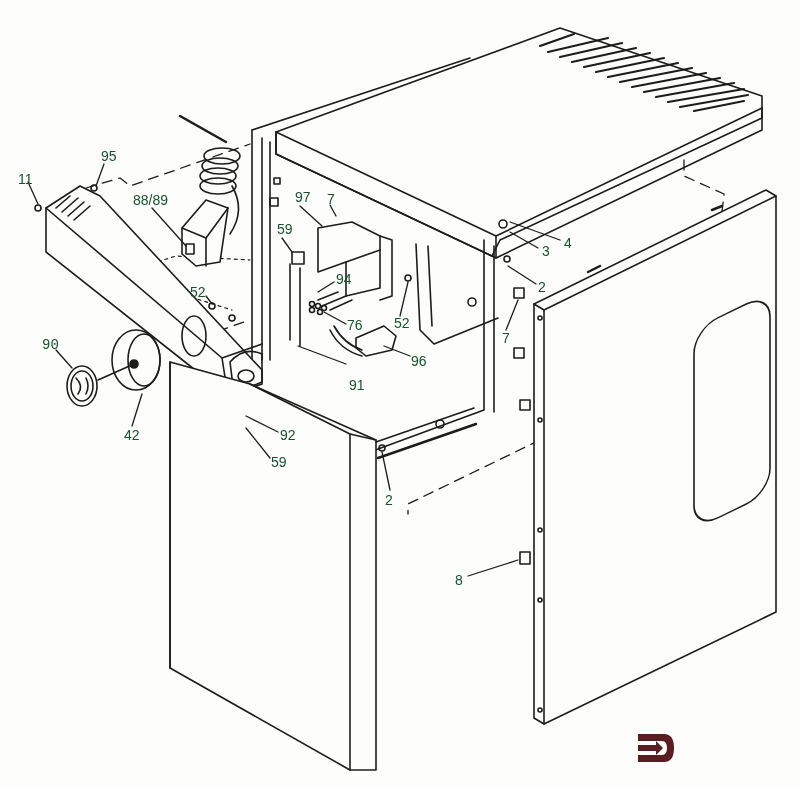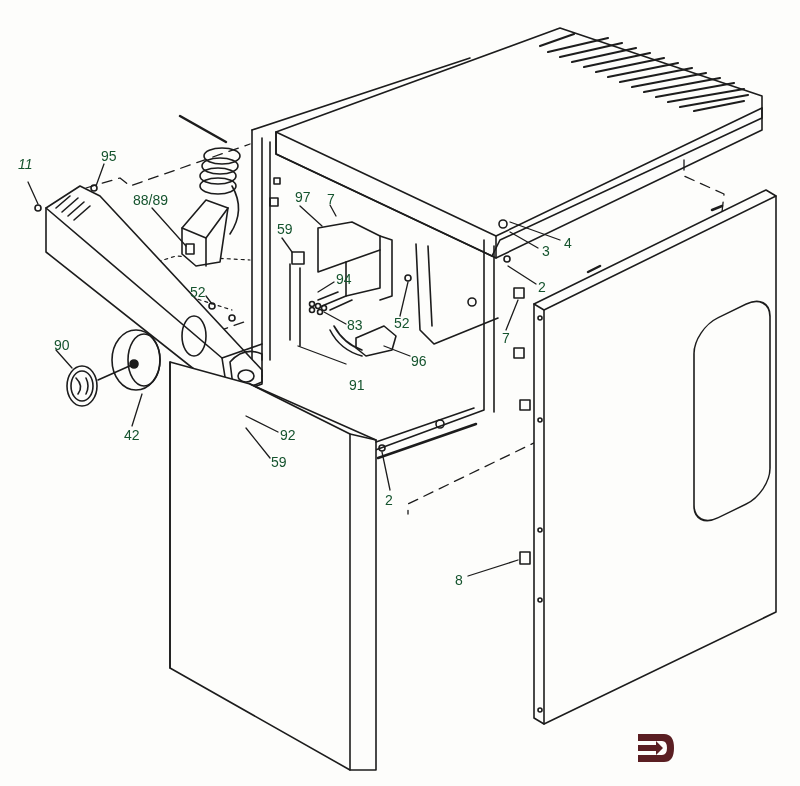--- a/index.html
+++ b/index.html
@@ -190,37 +190,37 @@
       <line x1="506" y1="330" x2="518" y2="300"></line>
       <line x1="56" y1="350" x2="72" y2="368"></line>
       <line x1="132" y1="426" x2="142" y2="394"></line>
       <line x1="278" y1="432" x2="246" y2="416"></line>
       <line x1="270" y1="458" x2="246" y2="428"></line>
       <line x1="390" y1="490" x2="382" y2="452"></line>
       <line x1="468" y1="576" x2="518" y2="560"></line>
     </g>
   </svg>
 
-  <div class="lbl" style="left:18px;top:157px;font-style:italic;">11</div>
+  <div class="lbl" style="left:18px;top:172px;">11</div>
   <div class="lbl" style="left:101px;top:149px;">95</div>
   <div class="lbl" style="left:133px;top:193px;">88/89</div>
   <div class="lbl" style="left:295px;top:190px;">97</div>
   <div class="lbl" style="left:327px;top:192px;">7</div>
   <div class="lbl" style="left:277px;top:222px;">59</div>
   <div class="lbl" style="left:336px;top:272px;">94</div>
   <div class="lbl" style="left:190px;top:285px;">52</div>
   <div class="lbl" style="left:394px;top:316px;">52</div>
-  <div class="lbl" style="left:347px;top:318px;">83</div>
+  <div class="lbl" style="left:347px;top:318px;">76</div>
   <div class="lbl" style="left:411px;top:354px;">96</div>
   <div class="lbl" style="left:349px;top:378px;">91</div>
   <div class="lbl" style="left:564px;top:236px;">4</div>
   <div class="lbl" style="left:542px;top:244px;">3</div>
   <div class="lbl" style="left:538px;top:280px;">2</div>
   <div class="lbl" style="left:502px;top:331px;">7</div>
-  <div class="lbl" style="left:54px;top:338px;">90</div>
+  <div class="lbl" style="left:42px;top:338px;font-family:Liberation Mono, monospace;">90</div>
   <div class="lbl" style="left:124px;top:428px;">42</div>
   <div class="lbl" style="left:280px;top:428px;">92</div>
   <div class="lbl" style="left:271px;top:455px;">59</div>
   <div class="lbl" style="left:385px;top:493px;">2</div>
   <div class="lbl" style="left:455px;top:573px;">8</div>
 
   <div class="logo">
     <svg width="46" height="40" viewBox="0 0 46 40" style="position:absolute;left:0;top:0;">
       <path d="M4,6 H30 Q40,6 40,20 Q40,34 30,34 H4 V27 H28 Q33,27 33,20 Q33,13 28,13 H4 Z" fill="#5a1e22"></path>
       <path d="M4,17 H22 L22,13 L29,20 L22,27 L22,23 H4 Z" fill="#5a1e22"></path>

